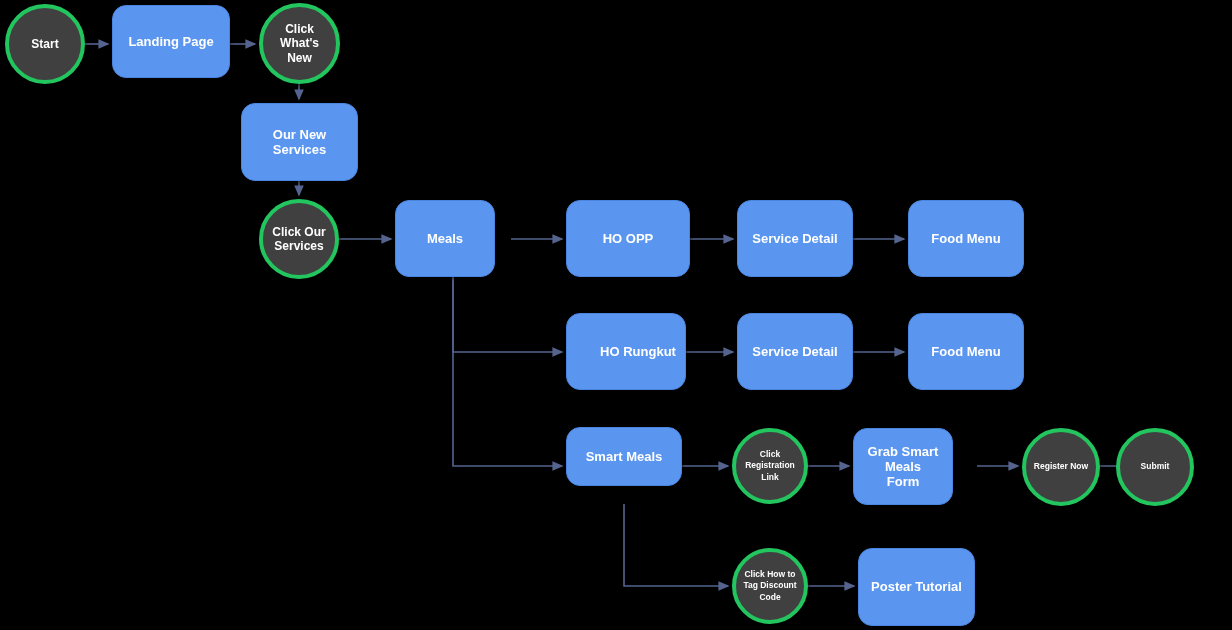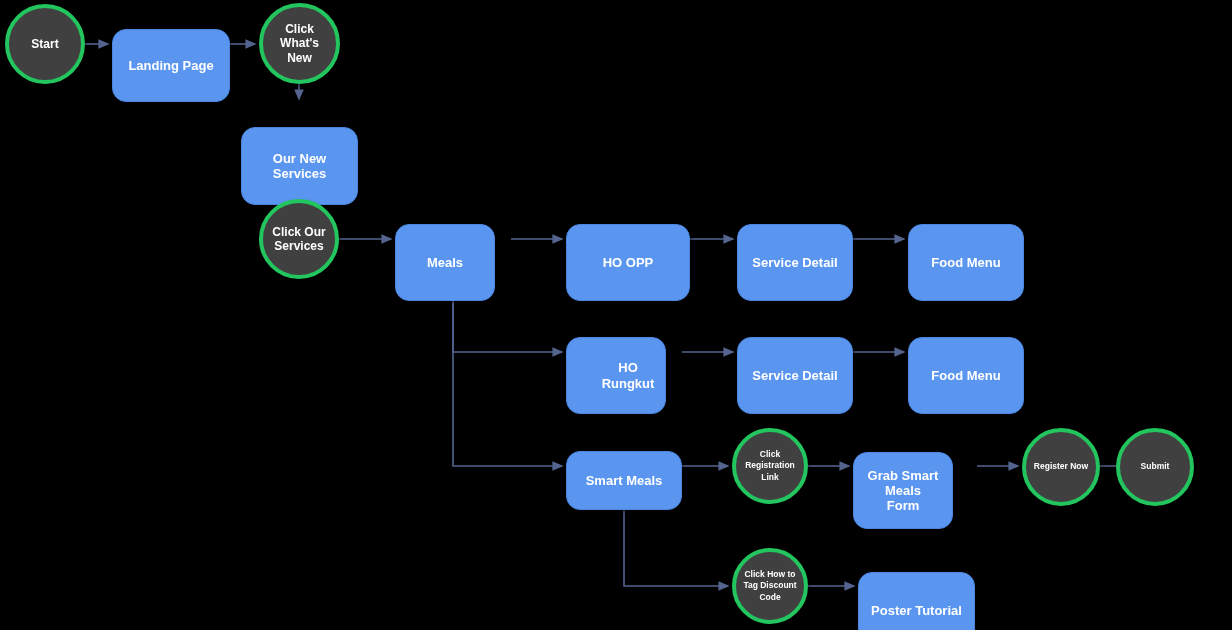--- a/index.html
+++ b/index.html
@@ -35,21 +35,20 @@
     box-sizing: border-box;
     line-height: 1.18;
     white-space: pre-line;
   }
   .node.box {
     background: #5a96f0;
     border: 1px solid #4a86e0;
     border-radius: 14px;
     font-size: 13px;
     box-shadow: 1px 2px 3px rgba(0,0,0,0.45);
-    margin-top: 24px;
   }
   .node.circle {
     background: #404040;
     border: 4px solid #22c55e;
     border-radius: 50%;
     font-size: 12px;
     box-shadow: 1px 2px 3px rgba(0,0,0,0.45);
   }
   .node.circle.small-text {
     font-size: 8.5px;
@@ -94,21 +93,21 @@
 What's
 New</div>
       <div class="node box" style="left: 241px; top: 103px; width: 117px; height: 78px;">Our New
 Services</div>
       <div class="node circle" style="left: 259px; top: 199px; width: 80px; height: 80px;">Click Our
 Services</div>
       <div class="node box" style="left: 395px; top: 200px; width: 100px; height: 77px;">Meals</div>
       <div class="node box" style="left: 566px; top: 200px; width: 124px; height: 77px; text-align: right;">HO OPP</div>
       <div class="node box" style="left: 737px; top: 200px; width: 116px; height: 77px;">Service Detail</div>
       <div class="node box" style="left: 908px; top: 200px; width: 116px; height: 77px;">Food Menu</div>
-      <div class="node box" style="left: 566px; top: 313px; width: 100px; height: 77px; padding-left: 24px;">HO Rungkut</div>
+      <div class="node box" style="left: 566px; top: 313px; width: 120px; height: 77px; padding-left: 24px;">HO Rungkut</div>
       <div class="node box" style="left: 737px; top: 313px; width: 116px; height: 77px;">Service Detail</div>
       <div class="node box" style="left: 908px; top: 313px; width: 116px; height: 77px;">Food Menu</div>
       <div class="node box" style="left: 566px; top: 427px; width: 116px; height: 59px;">Smart Meals</div>
       <div class="node circle small-text" style="left: 732px; top: 428px; width: 76px; height: 76px;">Click
 Registration
 Link</div>
       <div class="node box" style="left: 853px; top: 428px; width: 100px; height: 77px;">Grab Smart Meals
 Form</div>
       <div class="node circle small-text" style="left: 1022px; top: 428px; width: 78px; height: 78px;">Register Now</div>
       <div class="node circle small-text" style="left: 1116px; top: 428px; width: 78px; height: 78px;">Submit</div>

